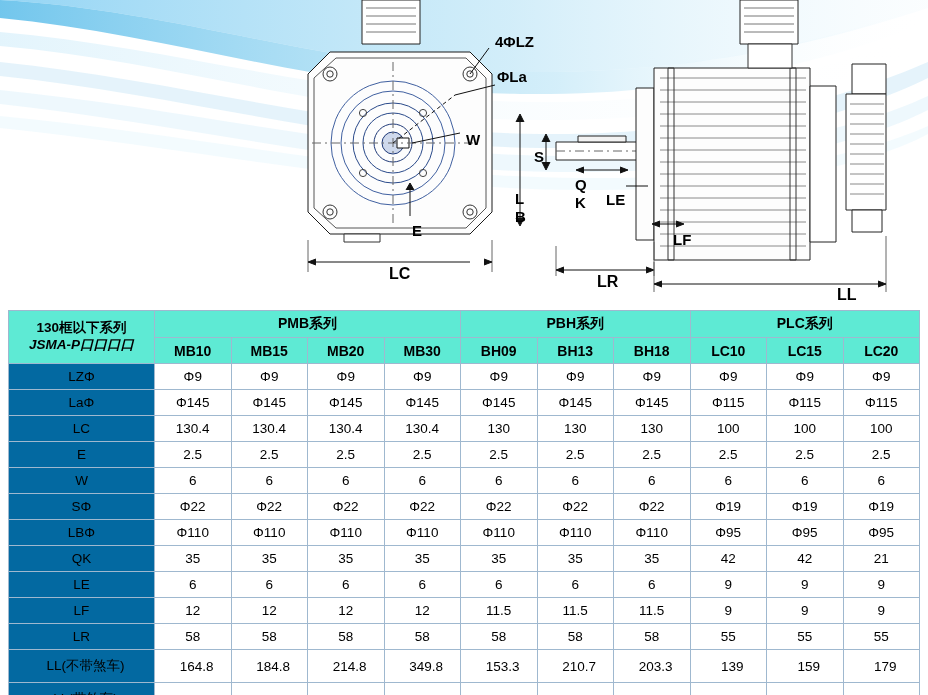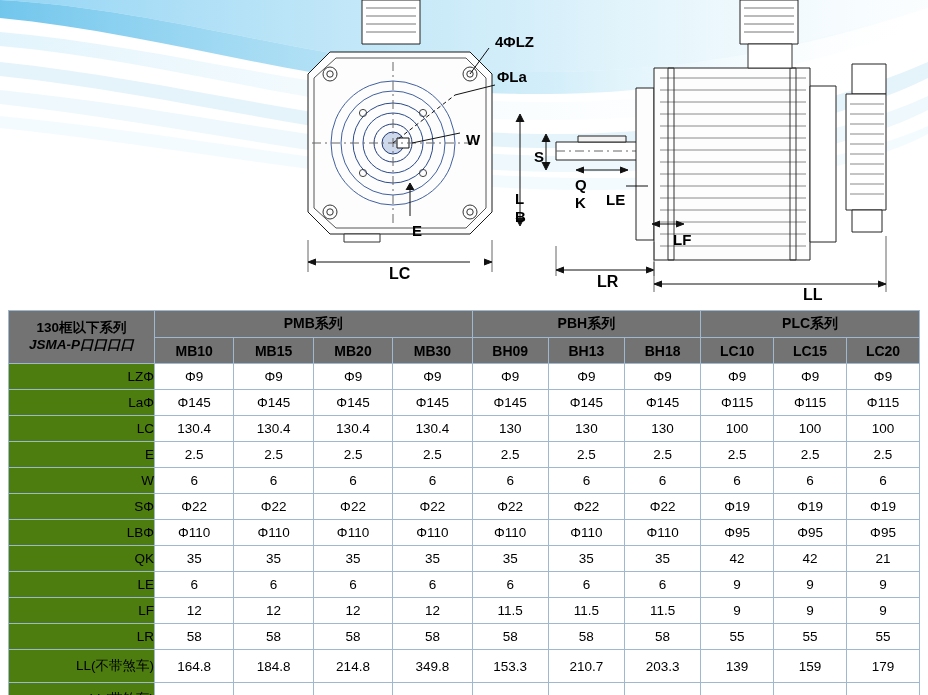--- a/index.html
+++ b/index.html
@@ -34,42 +34,41 @@
     color:#000;
   }
   #spec-table th,#spec-table td{
     border:1px solid #9fb8cf;
     text-align:center;
     vertical-align:middle;
     padding:0;
     height:25px;
   }
   #spec-table thead th{
-    background:#737373;
+    background:#5eead4;
     font-weight:bold;
     font-size:14px;
   }
   #spec-table thead th.grp{
     height:26px;
   }
   #spec-table thead th.corner{
     width:145px;
     line-height:1.25;
     font-size:13.5px;
   }
   #spec-table tbody td.rowlabel{
-    background:#4d7c0f;
+    background:#0369a1;
     font-weight:normal;
     font-size:13.5px;
-    text-align:right;
   }
   #spec-table tbody td{
     background:#ffffff;
   }
-  #spec-table tbody tr.tall td{height:32px;font-size:13.5px;}
+  #spec-table tbody tr.tall td{height:32px;font-size:13.5px;padding-left:8px;}
   .corner-l1{display:block;}
   .corner-l2{display:block;font-style:italic;}
 </style>
 </head>
 <body>
 
 <div id="illustration">
 
   <svg id="swoosh" viewBox="0 0 928 303">
     <defs>
@@ -235,21 +234,21 @@
   <div class="dimlabel" style="left:412px;top:222px;font-size:15px;">E</div>
   <div class="dimlabel" style="left:515px;top:190px;font-size:15px;">L</div>
   <div class="dimlabel" style="left:515px;top:208px;font-size:15px;">B</div>
   <div class="dimlabel" style="left:534px;top:148px;font-size:15px;">S</div>
   <div class="dimlabel" style="left:575px;top:176px;font-size:15px;">Q</div>
   <div class="dimlabel" style="left:575px;top:194px;font-size:15px;">K</div>
   <div class="dimlabel" style="left:606px;top:191px;font-size:15px;">LE</div>
   <div class="dimlabel" style="left:673px;top:231px;font-size:15px;">LF</div>
   <div class="dimlabel" style="left:389px;top:265px;font-size:16px;">LC</div>
   <div class="dimlabel" style="left:597px;top:273px;font-size:16px;">LR</div>
-  <div class="dimlabel" style="left:803px;top:286px;font-size:16px;">LL</div>
+  <div class="dimlabel" style="left:837px;top:286px;font-size:16px;">LL</div>
 </div>
 
 <table id="spec-table">
   <thead>
     <tr>
       <th class="corner" rowspan="2">
         <span class="corner-l1">130框以下系列</span>
         <span class="corner-l2">JSMA-P口口口口</span>
       </th>
 

